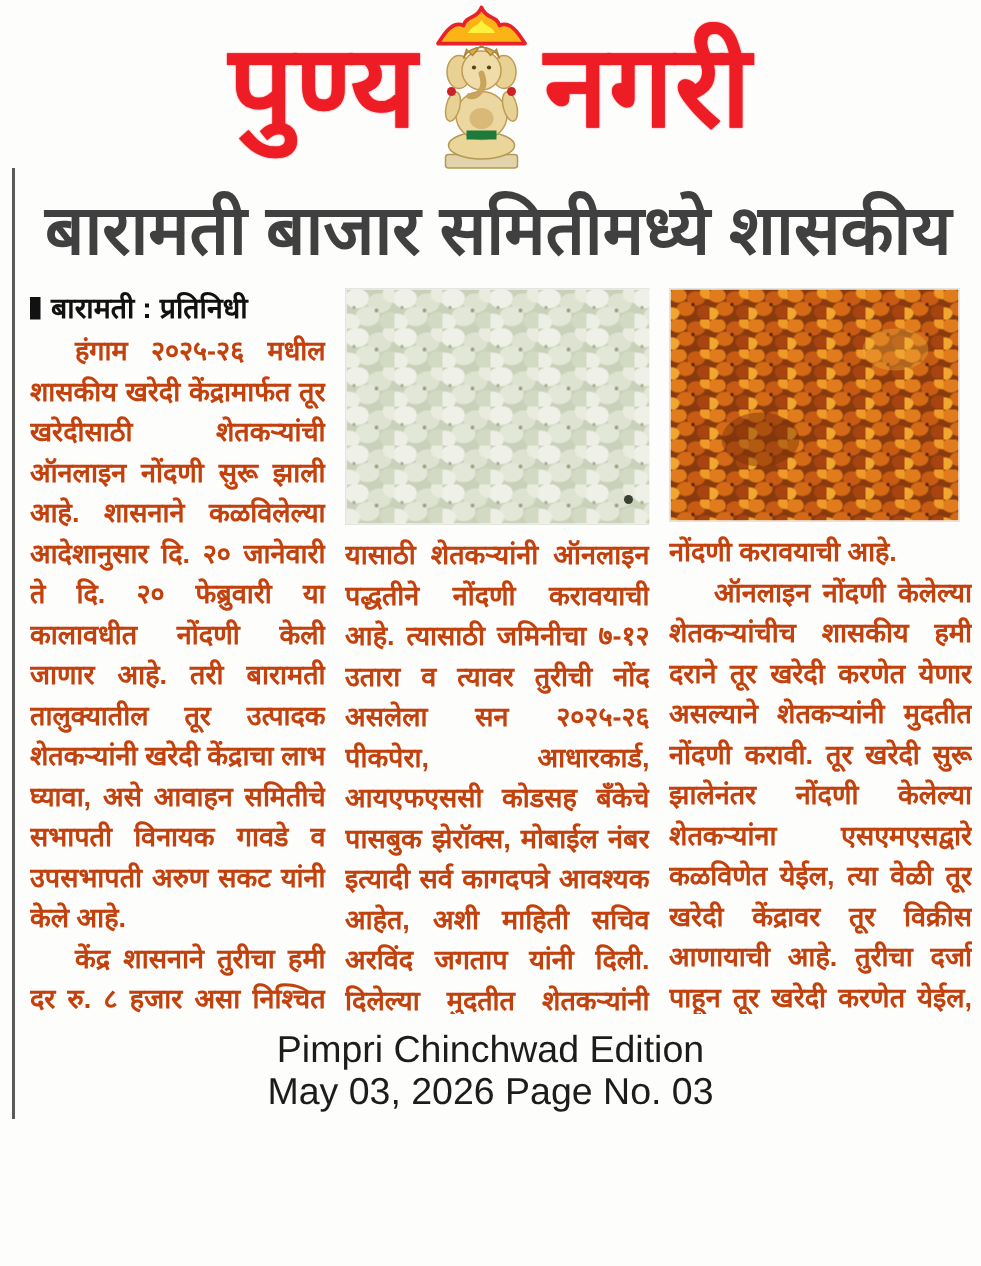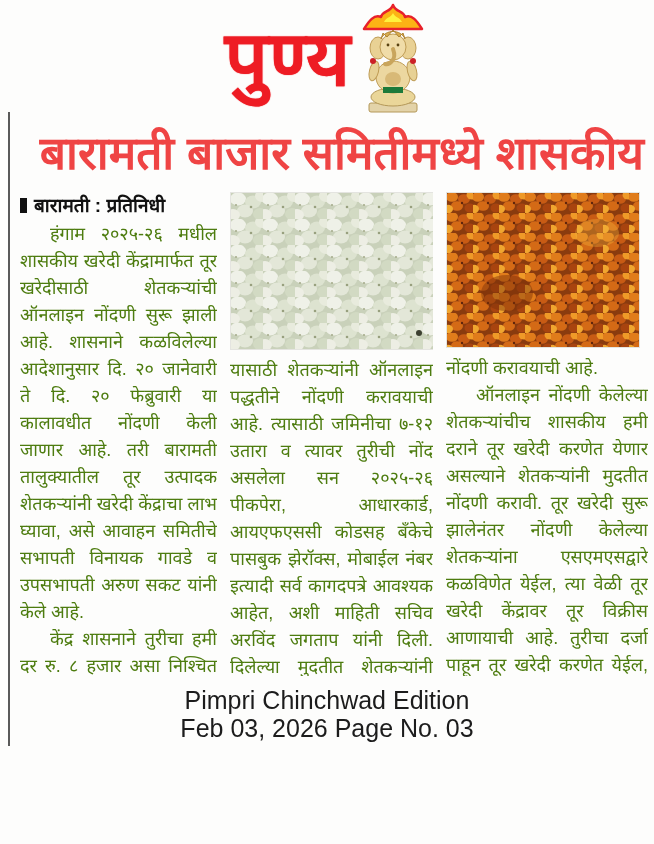--- a/index.html
+++ b/index.html
@@ -33,25 +33,26 @@
   .left-rule {
     position: absolute;
     left: 8px; top: 112px;
     width: 2px; height: 634px;
     background: #5a5a5a;
   }
   
   .headline {
     width: 634px;
     margin: 6px auto 0 auto;
-    text-align: right;
-    font-weight: bold;
-    color: #ef4444;
+    text-align: left;
+    font-weight: bold;
+    color: #404040;
     font-size: 46px;
     line-height: 1.30;
+    padding-left: 20px;
   }
   
   .article {
     display: flex;
     gap: 13px;
     padding: 8px 6px 0 20px;
     height: 492px;
   }
   .col { overflow: hidden; }
   .col-1 { width: 199px; }
@@ -68,22 +69,23 @@
     display: inline-block;
     width: 7px; height: 15px;
     background: #111;
     margin-right: 7px;
     vertical-align: -1px;
   }
   .para {
     font-size: 18px;
     line-height: 27px;
     text-align: justify;
-    color: #4d7c0f;
+    color: #c2410c;
     text-indent: 30px;
+    font-weight: bold;
   }
   .para.flush { text-indent: 0; }
   .photo {
     display: block;
     border: 1px solid #e4e4e0;
     margin-bottom: 7px;
   }
   .photo-1 { width: 204px; height: 158px; }
   .photo-3 { width: 194px; height: 156px; }
   
@@ -125,20 +127,21 @@
       <circle cx="32" cy="44" r="13" fill="#f0dca8" stroke="#bf9c55" stroke-width="1"></circle>
 
       <path d="M20 36 C24 26 40 26 44 36 L42 30 L38 34 L32 27 L26 34 L22 30 Z" fill="#d9ad4f" stroke="#b08434" stroke-width="1"></path>
 
       <circle cx="27" cy="42" r="1.4" fill="#5a4312"></circle>
       <circle cx="37" cy="42" r="1.4" fill="#5a4312"></circle>
 
       <path d="M32 46 q3 8 -1 12 q-3 4 -7 3" fill="none" stroke="#c9a55c" stroke-width="4" stroke-linecap="round"></path>
     </svg>
   </span>
+  <span class="brand">नगरी</span>
 </div>
 
 <div class="left-rule"></div>
 
 <div class="headline">
   <div>बारामती बाजार समितीमध्ये शासकीय</div>
 </div>
 
 <div class="article">
 
@@ -194,14 +197,14 @@
       </svg>
     </span>
     <p class="para flush">नोंदणी करावयाची आहे.</p>
     <p class="para">ऑनलाइन नोंदणी केलेल्या शेतकऱ्यांचीच शासकीय हमी दराने तूर खरेदी करणेत येणार असल्याने शेतकऱ्यांनी मुदतीत नोंदणी करावी. तूर खरेदी सुरू झालेनंतर नोंदणी केलेल्या शेतकऱ्यांना एसएमएसद्वारे कळविणेत येईल, त्या वेळी तूर खरेदी केंद्रावर तूर विक्रीस आणायाची आहे. तुरीचा दर्जा पाहून तूर खरेदी करणेत येईल, असे निरा संघाचे चेअरमन सतीश काकडे यांनी सांगितले.</p>
   </div>
 
 </div>
 
 <div class="footer">
   <div>Pimpri Chinchwad Edition</div>
-  <div>Feb 03, 2026 Page No. 03</div>
+  <div>May 03, 2026 Page No. 03</div>
 </div>
 
 </body></html>

